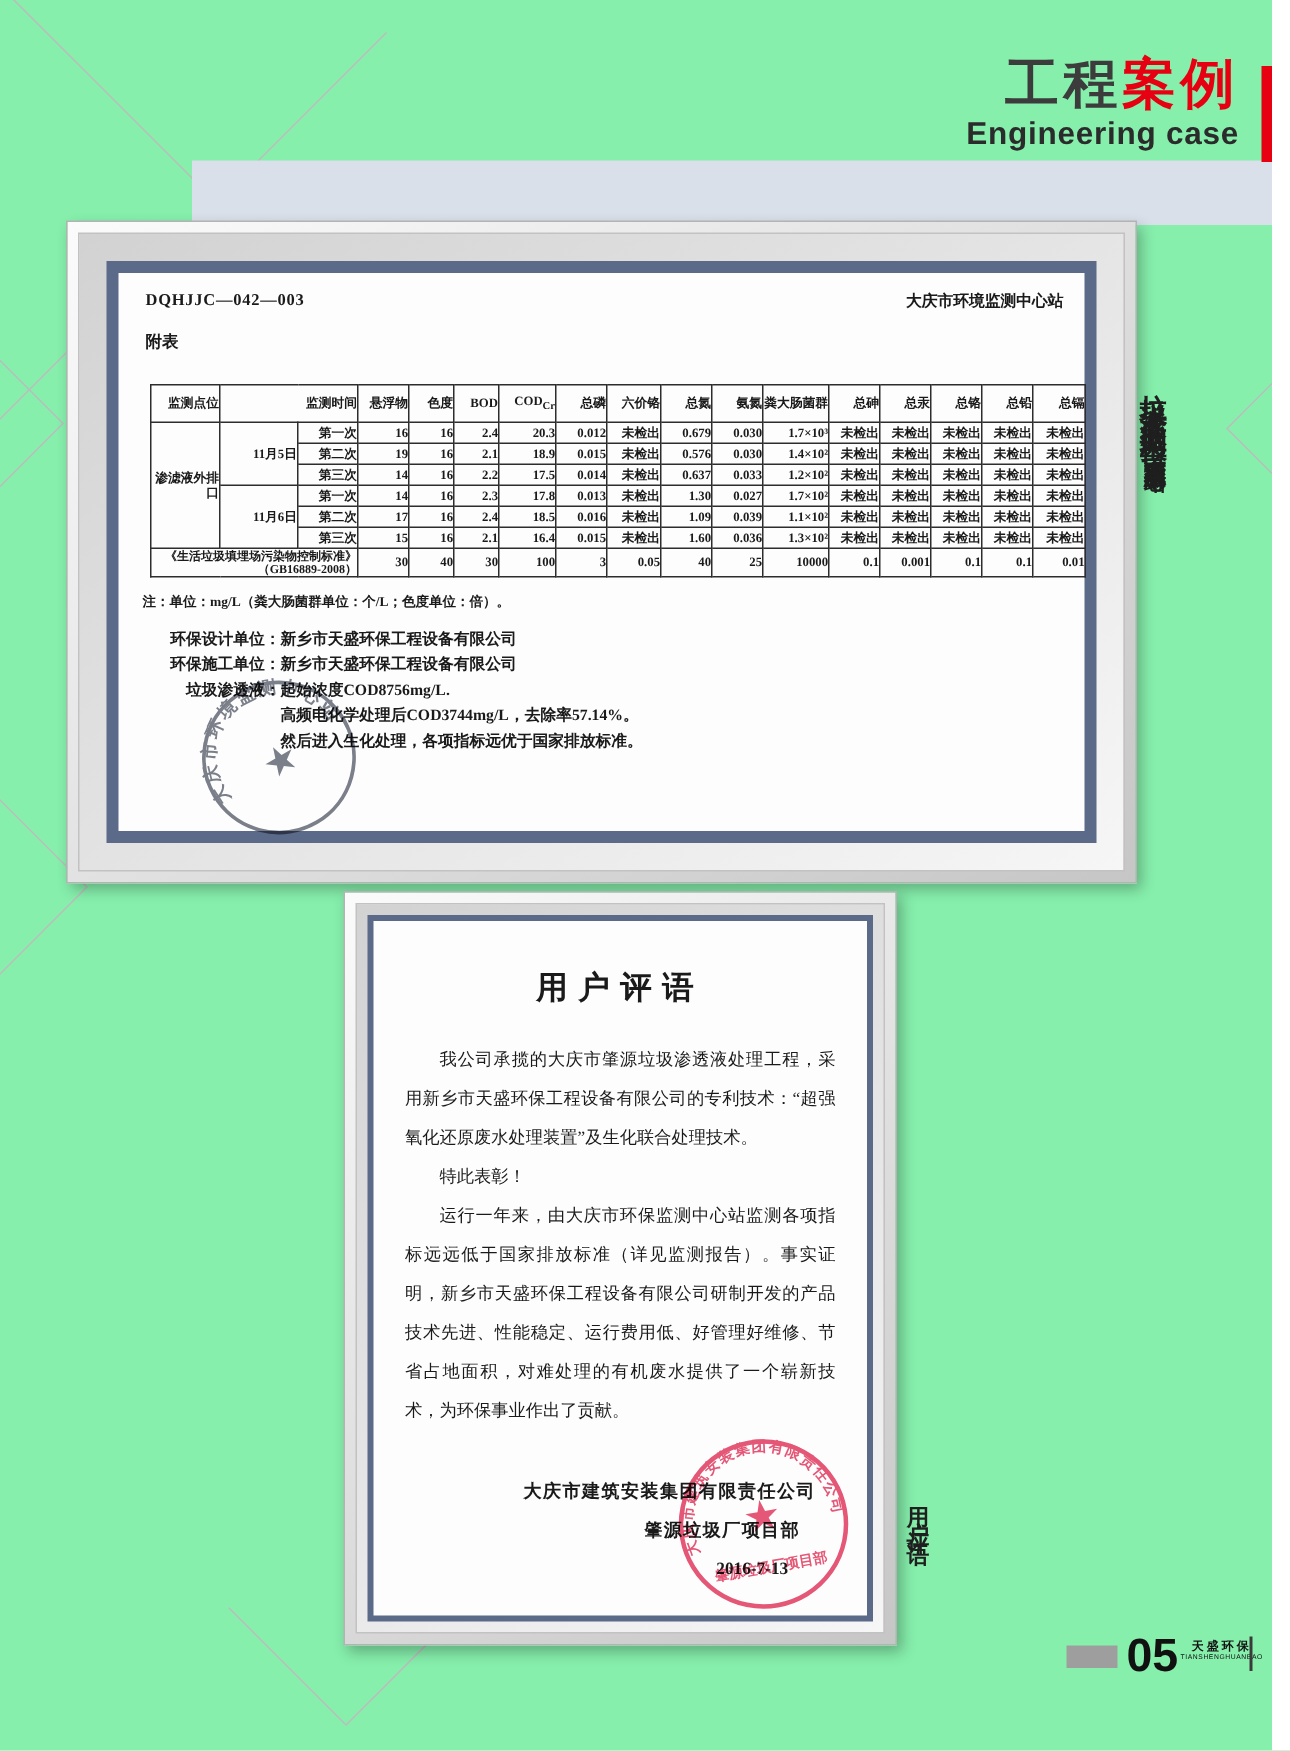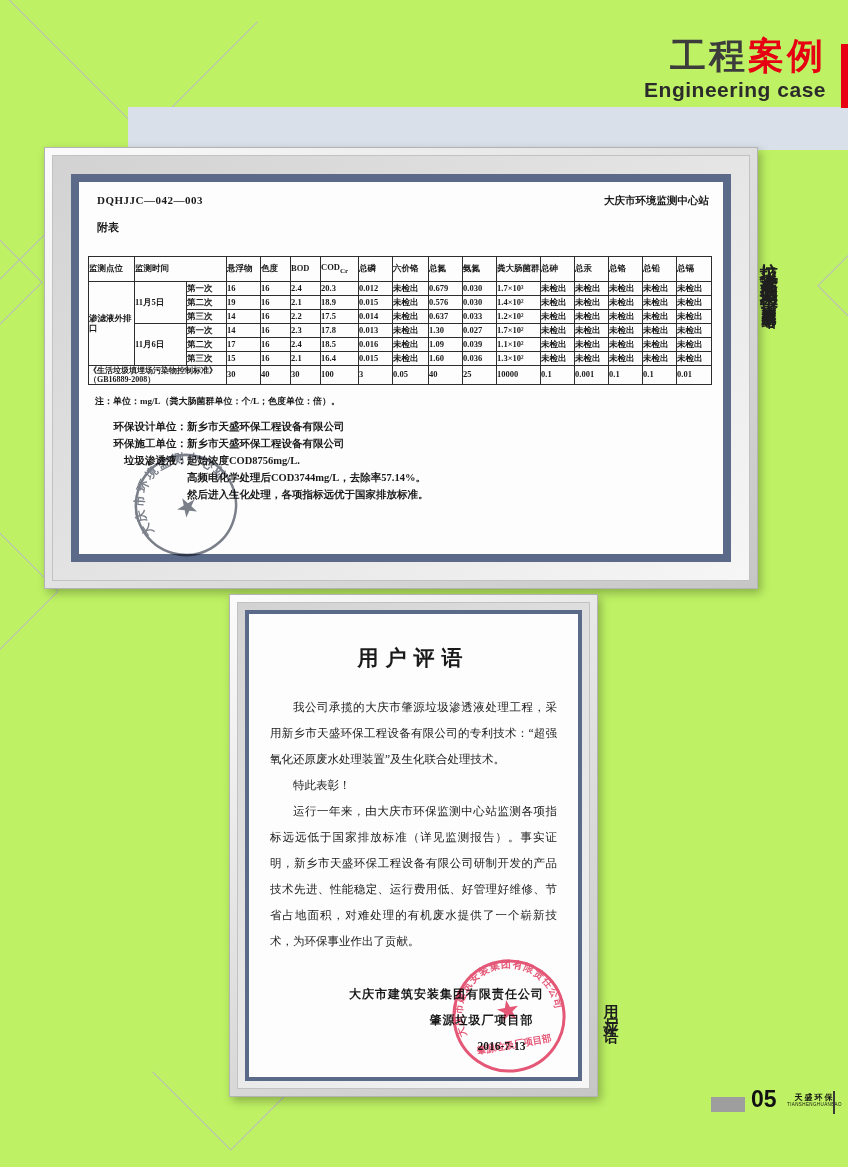--- a/index.html
+++ b/index.html
@@ -1,16 +1,16 @@
 <!DOCTYPE html>
 <html><head>
 <meta charset="utf-8">
 <style>
   html,body{margin:0;padding:0;}
-  .page{position:relative;width:848px;height:1167px;background:#bef264;overflow:hidden;
+  .page{position:relative;width:848px;height:1167px;background:#86efac;overflow:hidden;
         font-family:"Liberation Sans","DejaVu Sans",sans-serif;color:#222;}
 
   
   .dline{position:absolute;height:1px;background:#bcbcbc;transform-origin:0 0;}
 
   
   .band{position:absolute;left:128px;top:107px;width:732px;height:43px;background:#d9e0ea;}
   .red-bar{position:absolute;right:0;top:44px;width:7px;height:64px;background:#e60012;}
   .brand{position:absolute;right:22px;top:36px;text-align:right;line-height:1.1;}
   .brand-cn{font-size:36px;font-weight:bold;letter-spacing:3px;}
@@ -31,22 +31,22 @@
   .f2 .mat{inset:7px;}
   .f2 .paper2{position:absolute;inset:4px;background:#fdfdfe;}
 
   
   .paper{font-family:"Liberation Serif","DejaVu Serif",serif;color:#1a1a1a;}
   .doc-top{position:absolute;left:18px;right:14px;top:12px;display:flex;justify-content:space-between;}
   .doc-num{font-size:11px;font-weight:bold;letter-spacing:0.5px;}
   .doc-station{font-size:10.5px;font-weight:bold;}
   .attach{position:absolute;left:18px;top:38px;font-size:11px;font-weight:bold;}
   .tbl-title{position:absolute;left:0;right:0;top:57px;text-align:center;font-size:12px;font-weight:bold;letter-spacing:2px;}
-  table.rpt{position:absolute;left:9px;top:74px;border-collapse:collapse;table-layout:fixed;width:624px;
-            font-size:8.5px;font-weight:bold;text-align:left;font-family:"Liberation Serif",serif;}
+  table.rpt{position:absolute;left:21px;top:74px;border-collapse:collapse;table-layout:fixed;width:624px;
+            font-size:8.5px;font-weight:bold;text-align:right;font-family:"Liberation Serif",serif;}
   table.rpt td{border:1px solid #2d2d2d;padding:0;height:13px;overflow:hidden;line-height:1.15;}
   table.rpt tr.head td{height:24px;font-size:8.5px;}
   td.std{font-size:8px;height:24px;}
   .note{position:absolute;left:16px;top:213px;font-size:9px;font-weight:bold;}
   .info{position:absolute;left:12px;top:236px;font-size:10.5px;font-weight:bold;line-height:17px;}
   .info-line{display:flex;}
   .info-label{width:96px;text-align:right;white-space:pre;}
   .info-text{white-space:pre;}
 
   
@@ -70,21 +70,21 @@
   .tm-body{position:absolute;left:21px;right:21px;top:80px;font-size:11.5px;line-height:26px;
            text-align:justify;}
   .tm-body p{margin:0;text-indent:2em;}
   .sig{position:absolute;right:34px;top:372px;text-align:center;font-size:12px;font-weight:bold;}
   .sig1{letter-spacing:1px;}
   .sig2{margin-top:9px;margin-left:70px;letter-spacing:1px;}
   .sig3{margin-top:11px;margin-left:110px;font-size:11.5px;}
 
   
   .sw{position:absolute;left:711px;top:1097px;width:34px;height:15px;background:#9e9e9e;}
-  .pn{position:absolute;left:751px;top:1086px;font-size:23px;font-weight:bold;color:#111;}
+  .pn{position:absolute;left:751px;top:1086px;font-size:31px;font-weight:bold;color:#111;}
   .fb{position:absolute;left:787px;top:1094px;text-align:center;line-height:1.1;color:#111;}
   .fb-cn{font-size:8px;font-weight:bold;letter-spacing:2px;}
   .fb-en{font-size:4.5px;letter-spacing:0.4px;}
   .fbar{position:absolute;left:833px;top:1091px;width:2px;height:23px;background:#3a3a3a;}
 </style>
 </head>
 <body>
 
 <div class="page">
 

